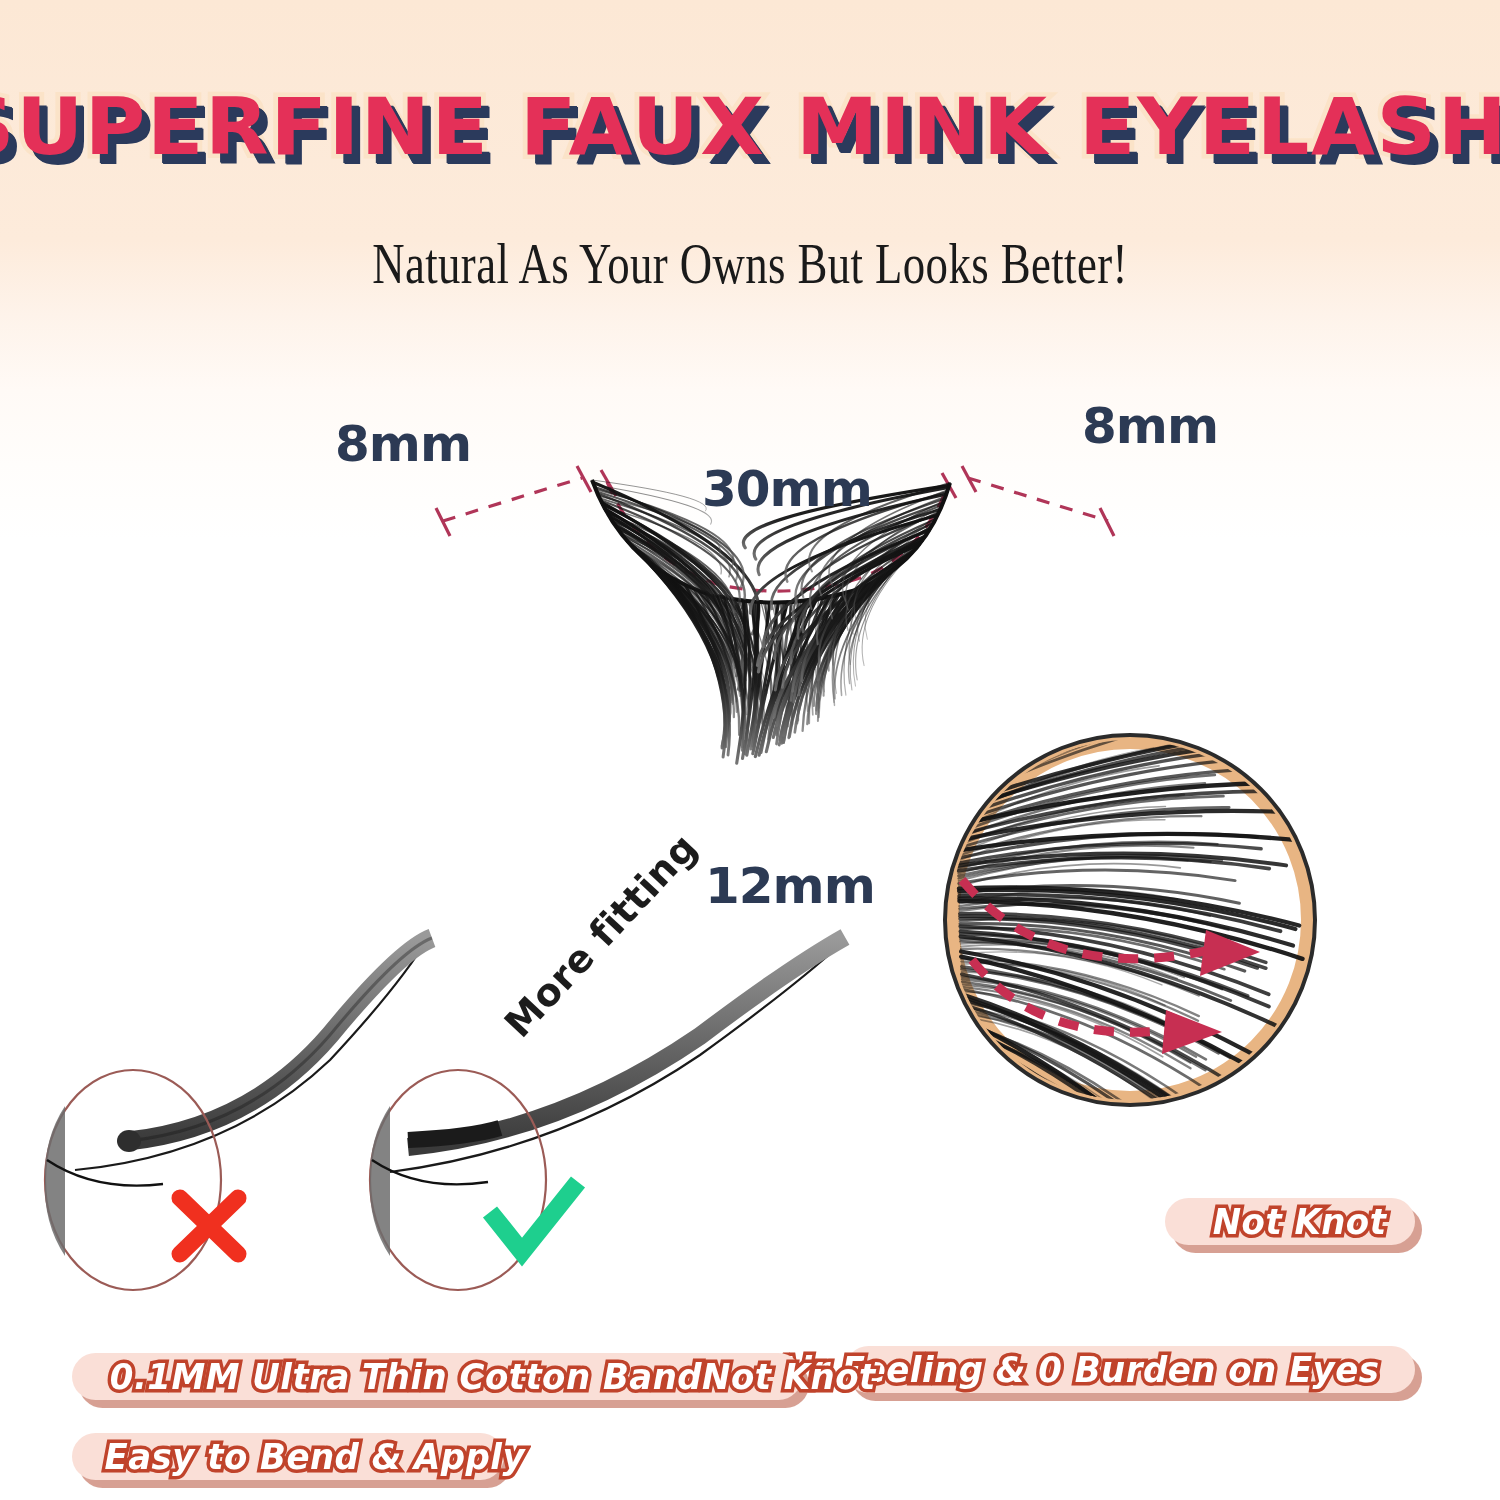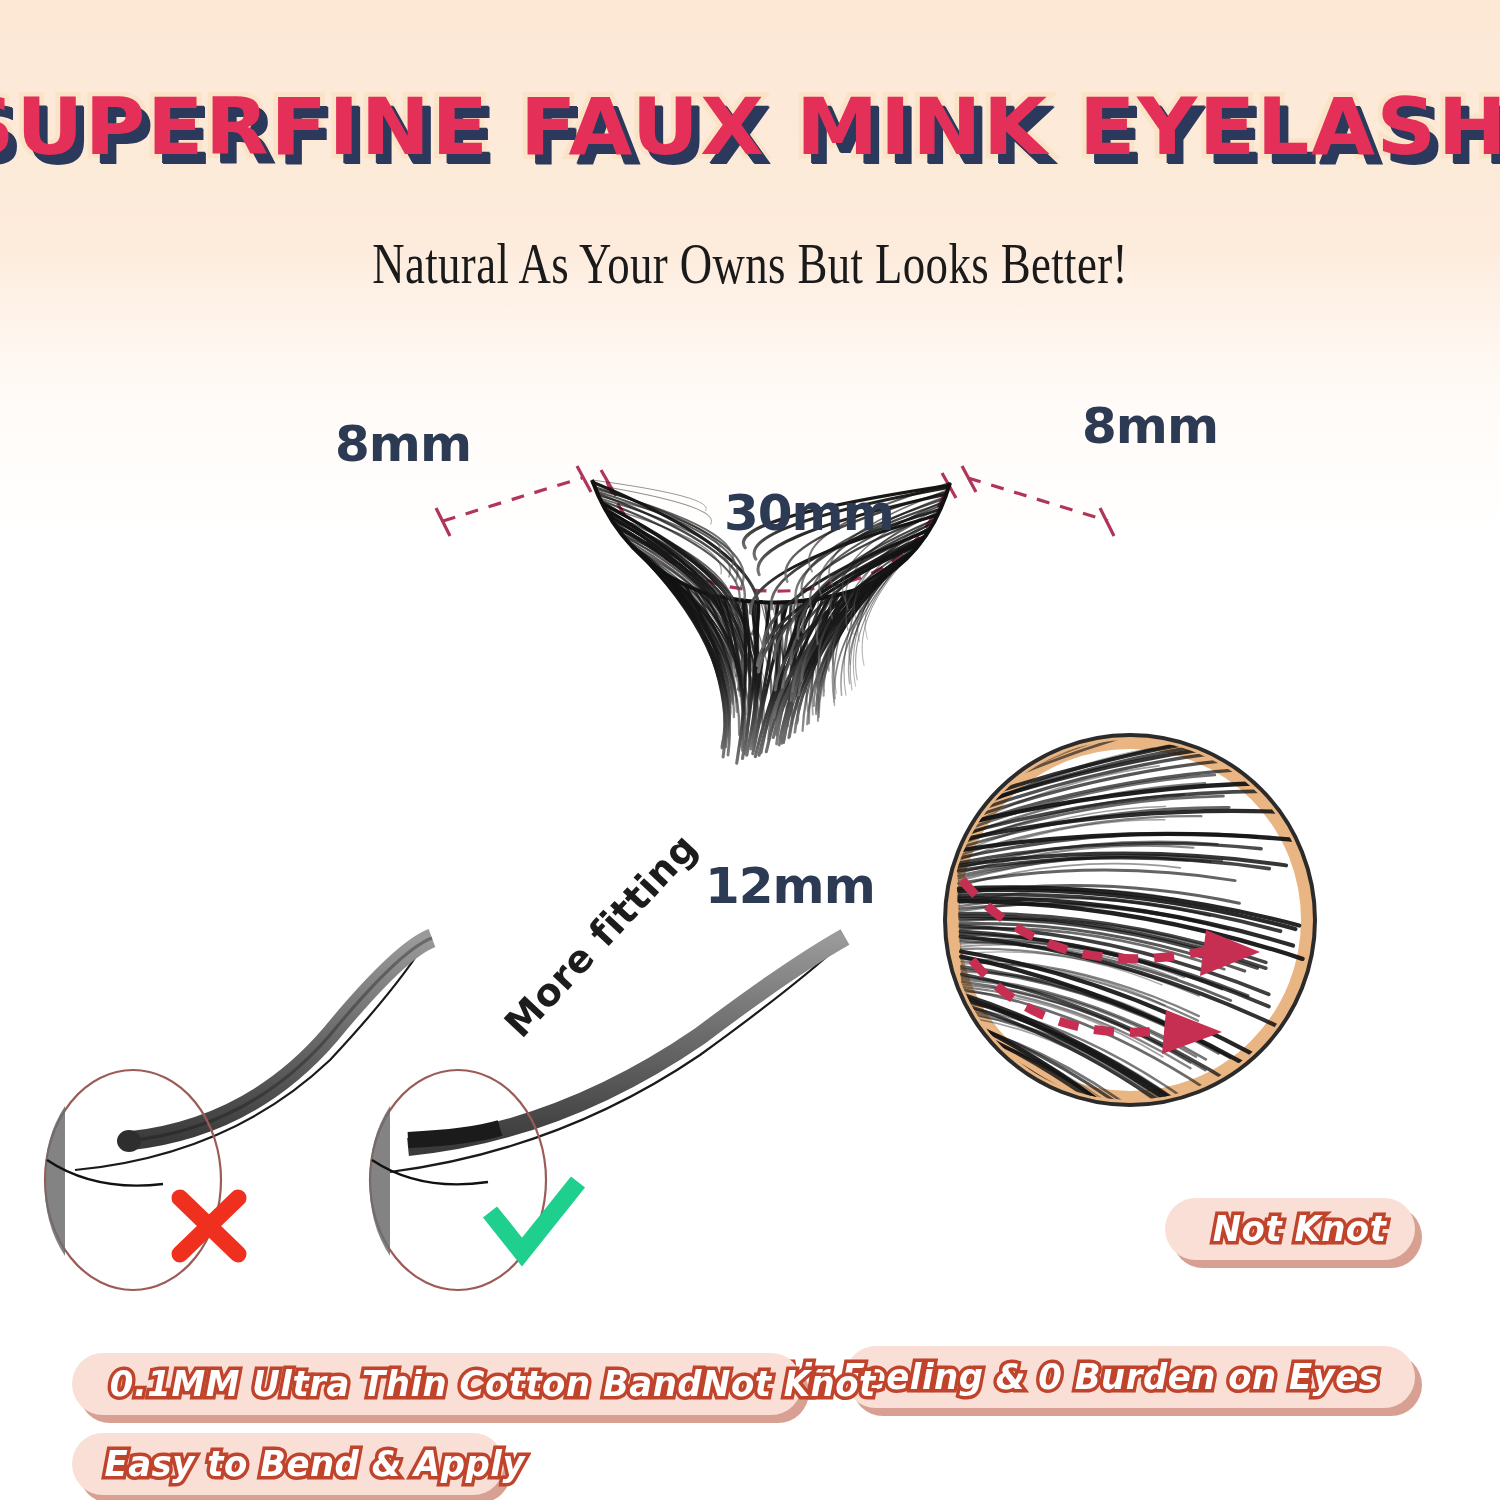--- a/index.html
+++ b/index.html
@@ -50,21 +50,21 @@
     position:absolute;
     font-family:"DejaVu Sans", sans-serif;
     font-weight:bold;
     font-size:50px;
     color:#2C3A54;
     letter-spacing:-1px;
     white-space:nowrap;
   }
   #dim-left{left:335px;top:415px;}
   #dim-right{left:1082px;top:397px;}
-  #dim-center{left:724px;top:460px;margin-top:24px;}
+  #dim-center{left:702px;top:460px;}
   #dim-bottom{left:672px;top:857px;margin-left:33px;}
 
   
   .svg-layer{position:absolute;left:0;top:0;width:1500px;height:1500px;pointer-events:none;}
 
   
   #more-fitting{
     position:absolute;left:528px;top:1002px;
     font-family:"DejaVu Sans", sans-serif;
     font-size:38px;
@@ -75,21 +75,21 @@
     white-space:nowrap;
     letter-spacing:0.5px;
   }
 
   
   .badge{
     position:absolute;
     box-sizing:border-box;
     background:#FADFD7;
     border-radius:38px;
-    height:62px;
+    height:47px;
     display:flex;
     align-items:center;
     box-shadow:7px 8px 0 rgba(182,82,58,0.55);
     padding:0 26px;
   }
   .badge span{
     font-family:"DejaVu Sans", sans-serif;
     font-style:italic;
     font-weight:bold;
     font-size:35px;

